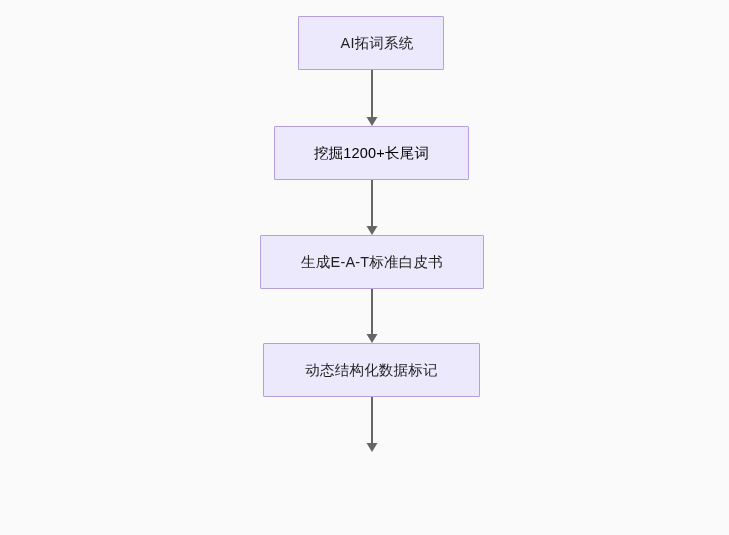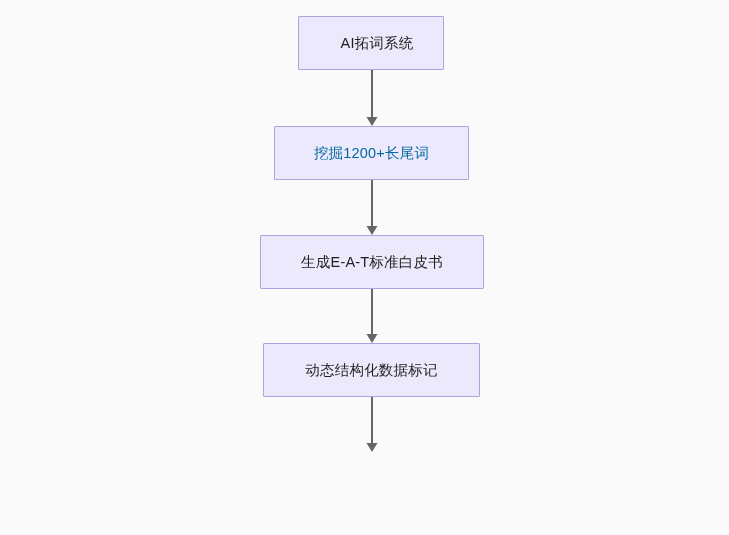--- a/index.html
+++ b/index.html
@@ -45,21 +45,21 @@
   }
 </style>
 </head>
 <body>
 
 <div id="flowchart">
 
   <div class="node" style="left: 298px; top: 16px; width: 146px; background: rgb(235, 233, 251); border-color: rgb(181, 160, 222); color: rgb(31, 31, 31); padding-left: 12px;">
     <span>AI拓词系统</span>
   </div>
-  <div class="node" style="left: 274px; top: 126px; width: 195px; background: rgb(235, 233, 251); border-color: rgb(181, 160, 222); color: #0369a1;">
+  <div class="node" style="left: 274px; top: 126px; width: 195px; background: rgb(235, 233, 251); border-color: rgb(181, 160, 222); color: #000000;">
     <span>挖掘1200+长尾词</span>
   </div>
   <div class="node" style="left: 260px; top: 235px; width: 224px; background: rgb(235, 233, 251); border-color: rgb(181, 160, 222); color: rgb(31, 31, 31);">
     <span>生成E-A-T标准白皮书</span>
   </div>
   <div class="node" style="left: 263px; top: 343px; width: 217px; background: rgb(235, 233, 251); border-color: rgb(181, 160, 222); color: rgb(31, 31, 31);">
     <span>动态结构化数据标记</span>
   </div>
 
   <div class="edge" style="left: 360px; top: 70px; height: 56px;">

